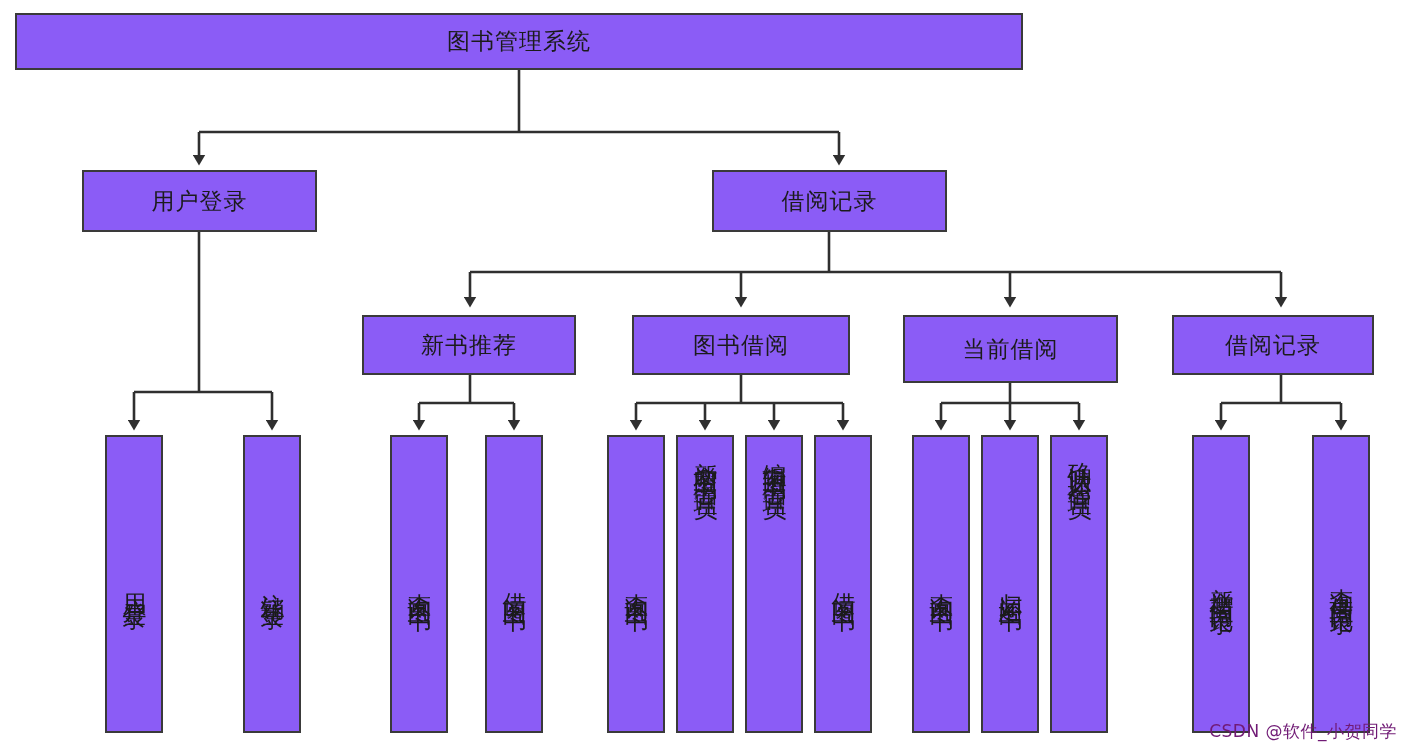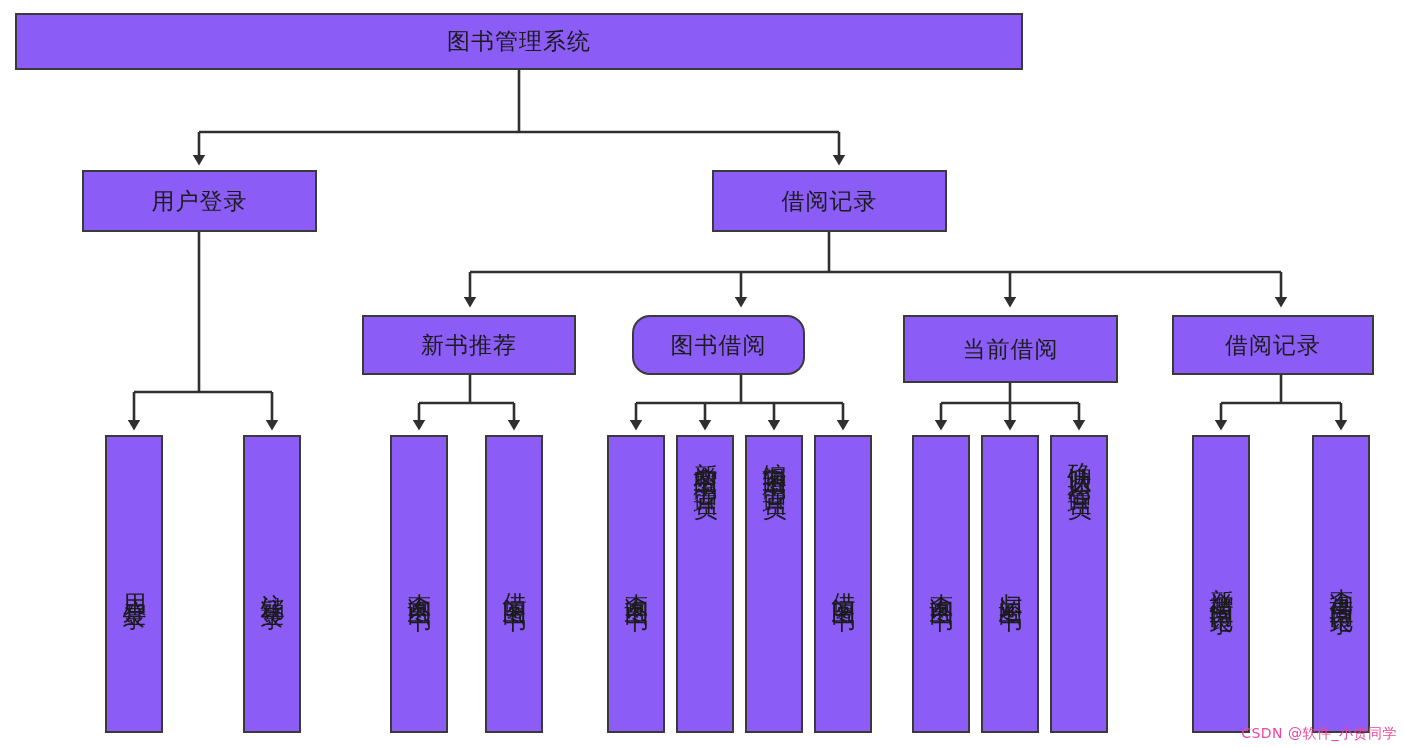--- a/index.html
+++ b/index.html
@@ -38,22 +38,22 @@
     letter-spacing:5px;
     text-align:center;
   }
   .node.v.tall .label{
     align-self:flex-start;
   }
   .watermark{
     position:absolute;
     right:8px;
     bottom:4px;
-    font-size:14px;
-    color:#ec4899;
+    font-size:17px;
+    color:#701a75;
     letter-spacing:0.5px;
     white-space:nowrap;
     pointer-events:none;
   }
 </style>
 </head>
 <body>
 
 <div id="stage">
 
@@ -114,21 +114,21 @@
   <div class="node h" style="left:82px;top:170px;width:235px;height:62px;">
     <span class="label">用户登录</span>
   </div>
   <div class="node h" style="left:712px;top:170px;width:235px;height:62px;">
     <span class="label">借阅记录</span>
   </div>
 
   <div class="node h" style="left:362px;top:315px;width:214px;height:60px;">
     <span class="label">新书推荐</span>
   </div>
-  <div class="node h" style="left:632px;top:315px;width:173px;height:60px;border-radius:18px;">
+  <div class="node h" style="left:632px;top:315px;width:218px;height:60px;">
     <span class="label">图书借阅</span>
   </div>
   <div class="node h" style="left:903px;top:315px;width:215px;height:68px;">
     <span class="label">当前借阅</span>
   </div>
   <div class="node h" style="left:1172px;top:315px;width:202px;height:60px;">
     <span class="label">借阅记录</span>
   </div>
 
   <div class="node v" style="left:105px;top:435px;width:58px;height:298px;">

